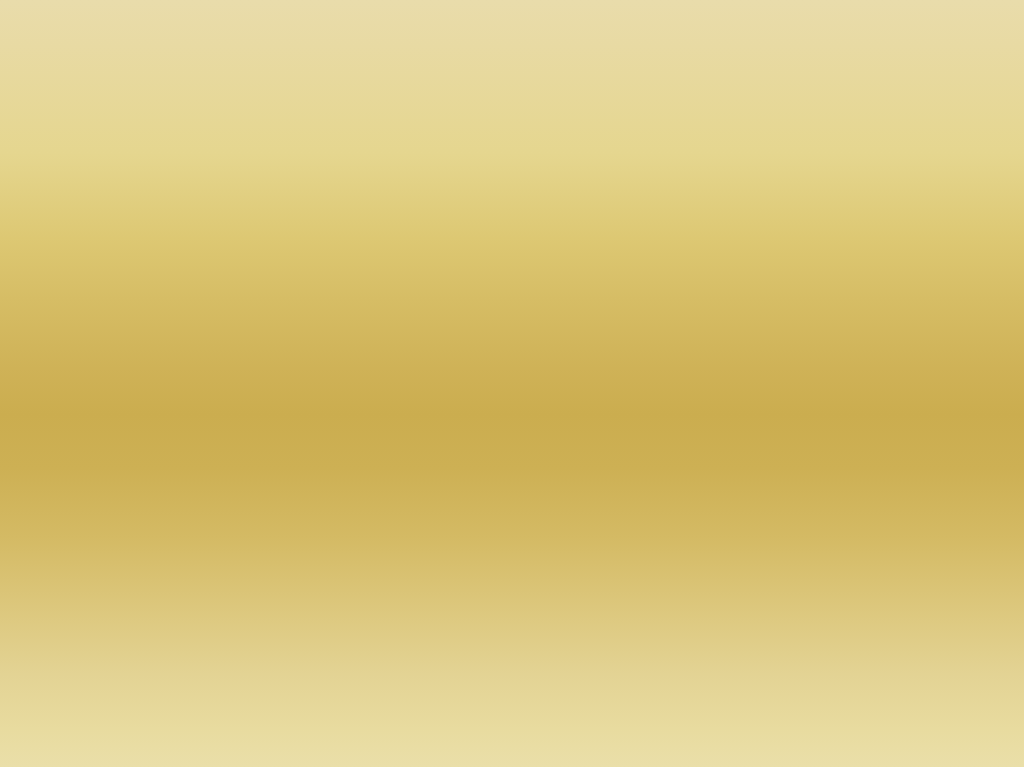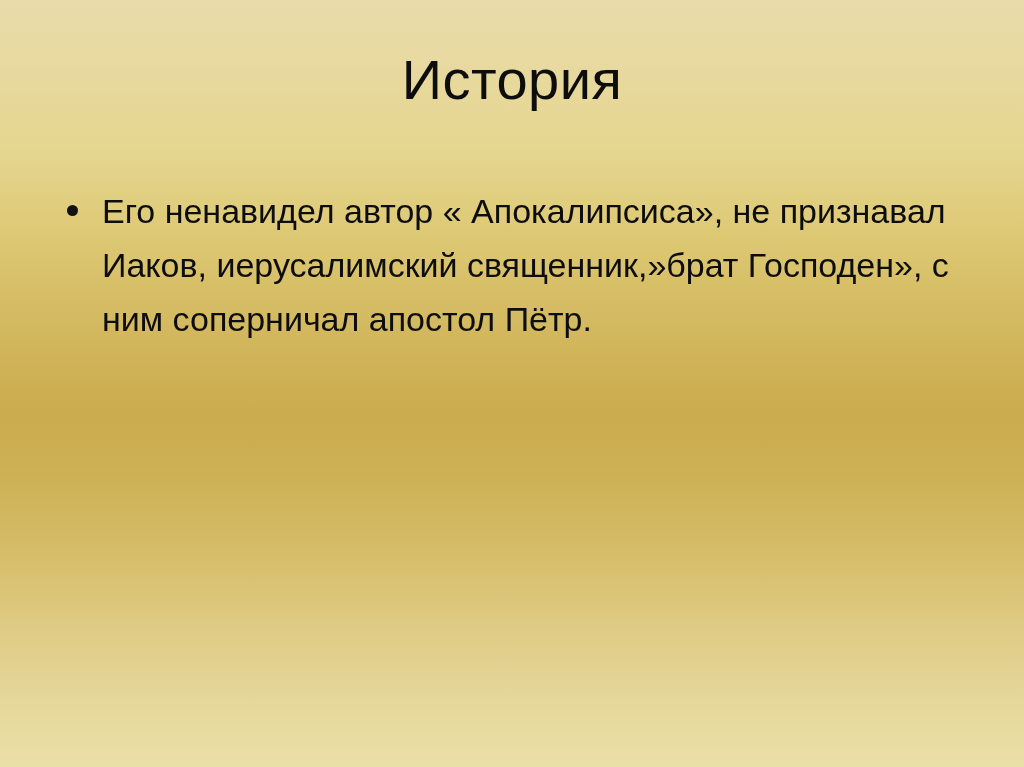--- a/index.html
+++ b/index.html
@@ -93,26 +93,15 @@
   }
   .bullet-text {
     display: block;
   }
 </style>
 </head>
 <body>
 
 <div class="slide">
 
-  <div class="title-block">
-    <span class="title-text">История</span>
-  </div>
 
-  <div class="body-block">
-    <ul class="bullet-list">
-      <li class="bullet-item">
-        <span class="bullet-marker"></span>
-        <span class="bullet-text">Его ненавидел автор « Апокалипсиса», не признавал Иаков, иерусалимский священник,»брат Господен», с ним соперничал апостол Пётр.</span>
-      </li>
-    </ul>
-  </div>
 
 </div>
 
 </body></html>

